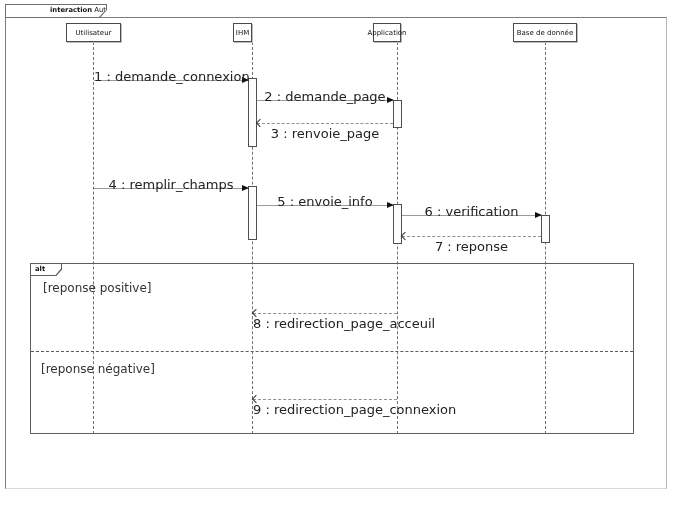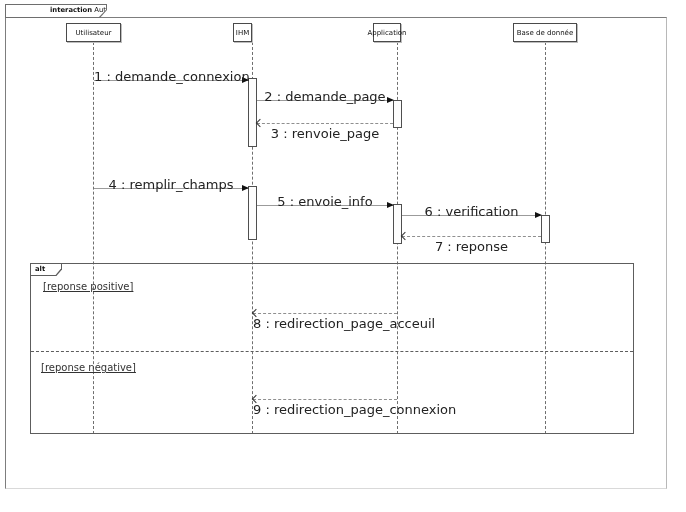--- a/index.html
+++ b/index.html
@@ -65,21 +65,21 @@
   .alt {
     position:absolute; left:18px; top:263px; width:604px; height:171px;
     border:1px solid #5d5d5d; background:transparent;margin-left:12px;
   }
   .alt-tab { position:absolute; left:0; top:0; width:31px; height:12px; background:#5d5d5d;
     clip-path:polygon(0 0,100% 0,100% 45%,82% 100%,0 100%); }
   .alt-tab-inner { position:absolute; left:0px; top:0px; right:1px; bottom:1px; background:#fff;
     clip-path:polygon(0 0,100% 0,100% 42%,82% 100%,0 100%);
     font-size:6.8px; font-weight:bold; line-height:10px; padding-left:4px; color:#111; }
   .alt-divider { position:absolute; left:0; right:0; top:87px; height:0; border-top:1px dashed #5d5d5d; }
-  .guard { position:absolute; font-size:10px; color:#333; white-space:nowrap;text-decoration:underline; }
+  .guard { position:absolute; font-size:12px; color:#333; white-space:nowrap; }
 </style>
 </head>
 <body>
 
 <div class="canvas">
 
   <div class="frame"></div>
   <div class="ftab">
     <div class="ftab-inner"><span class="kw">interaction</span> <span>Authentification</span></div>
   </div>

